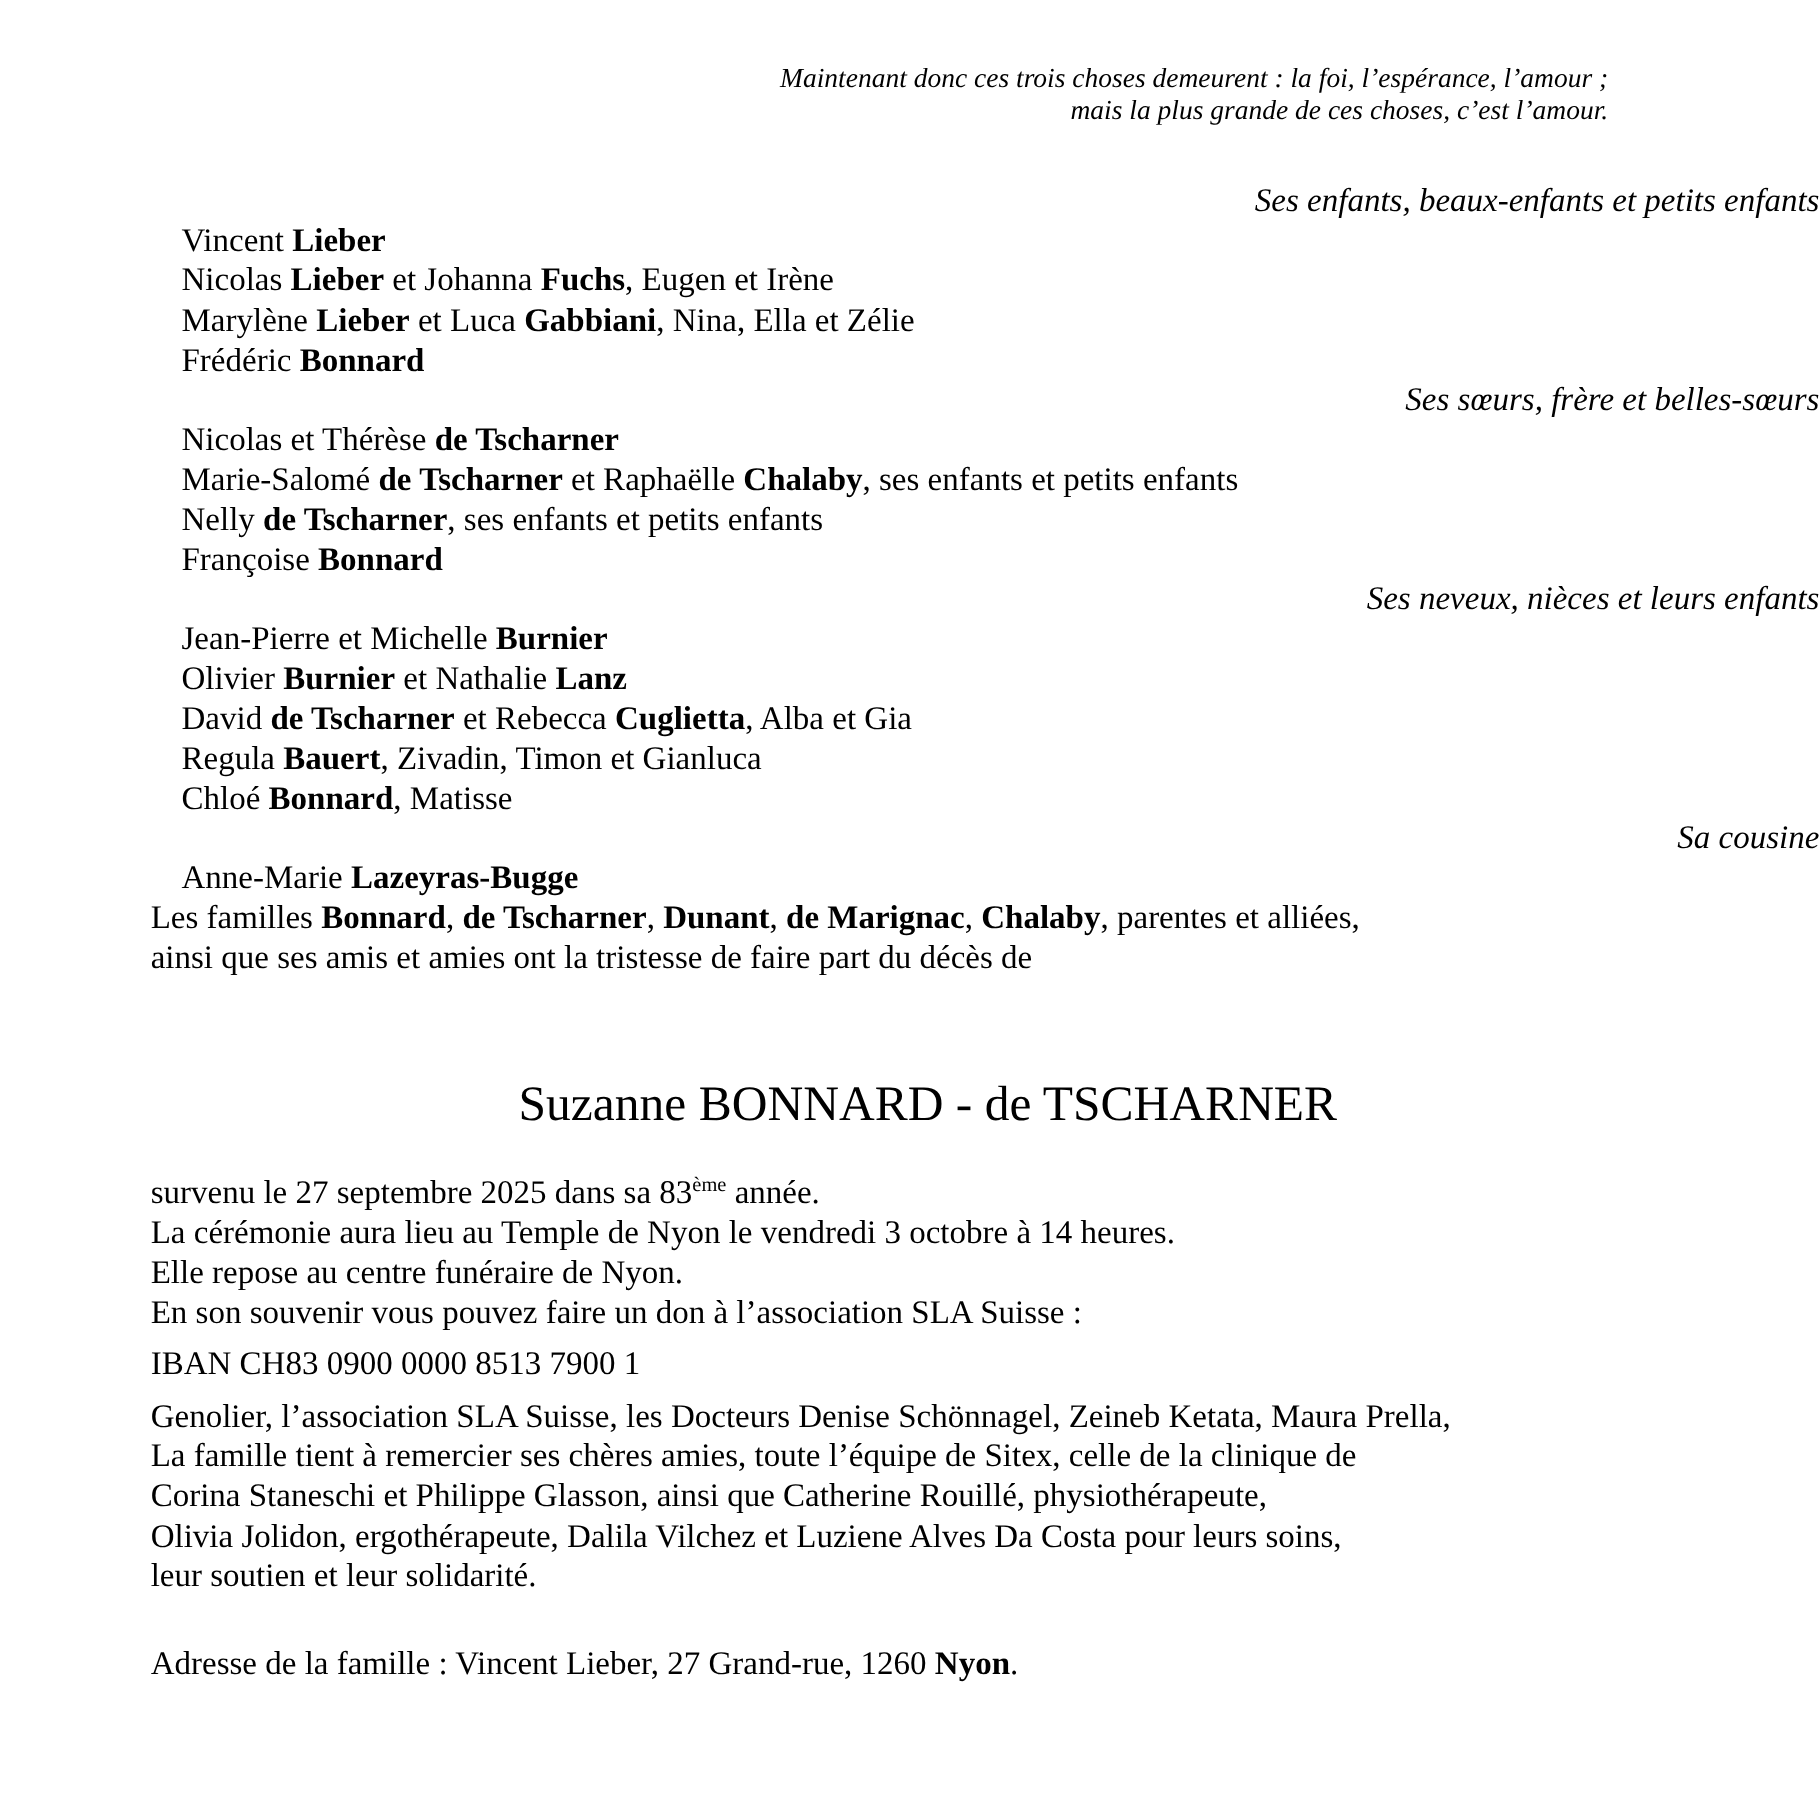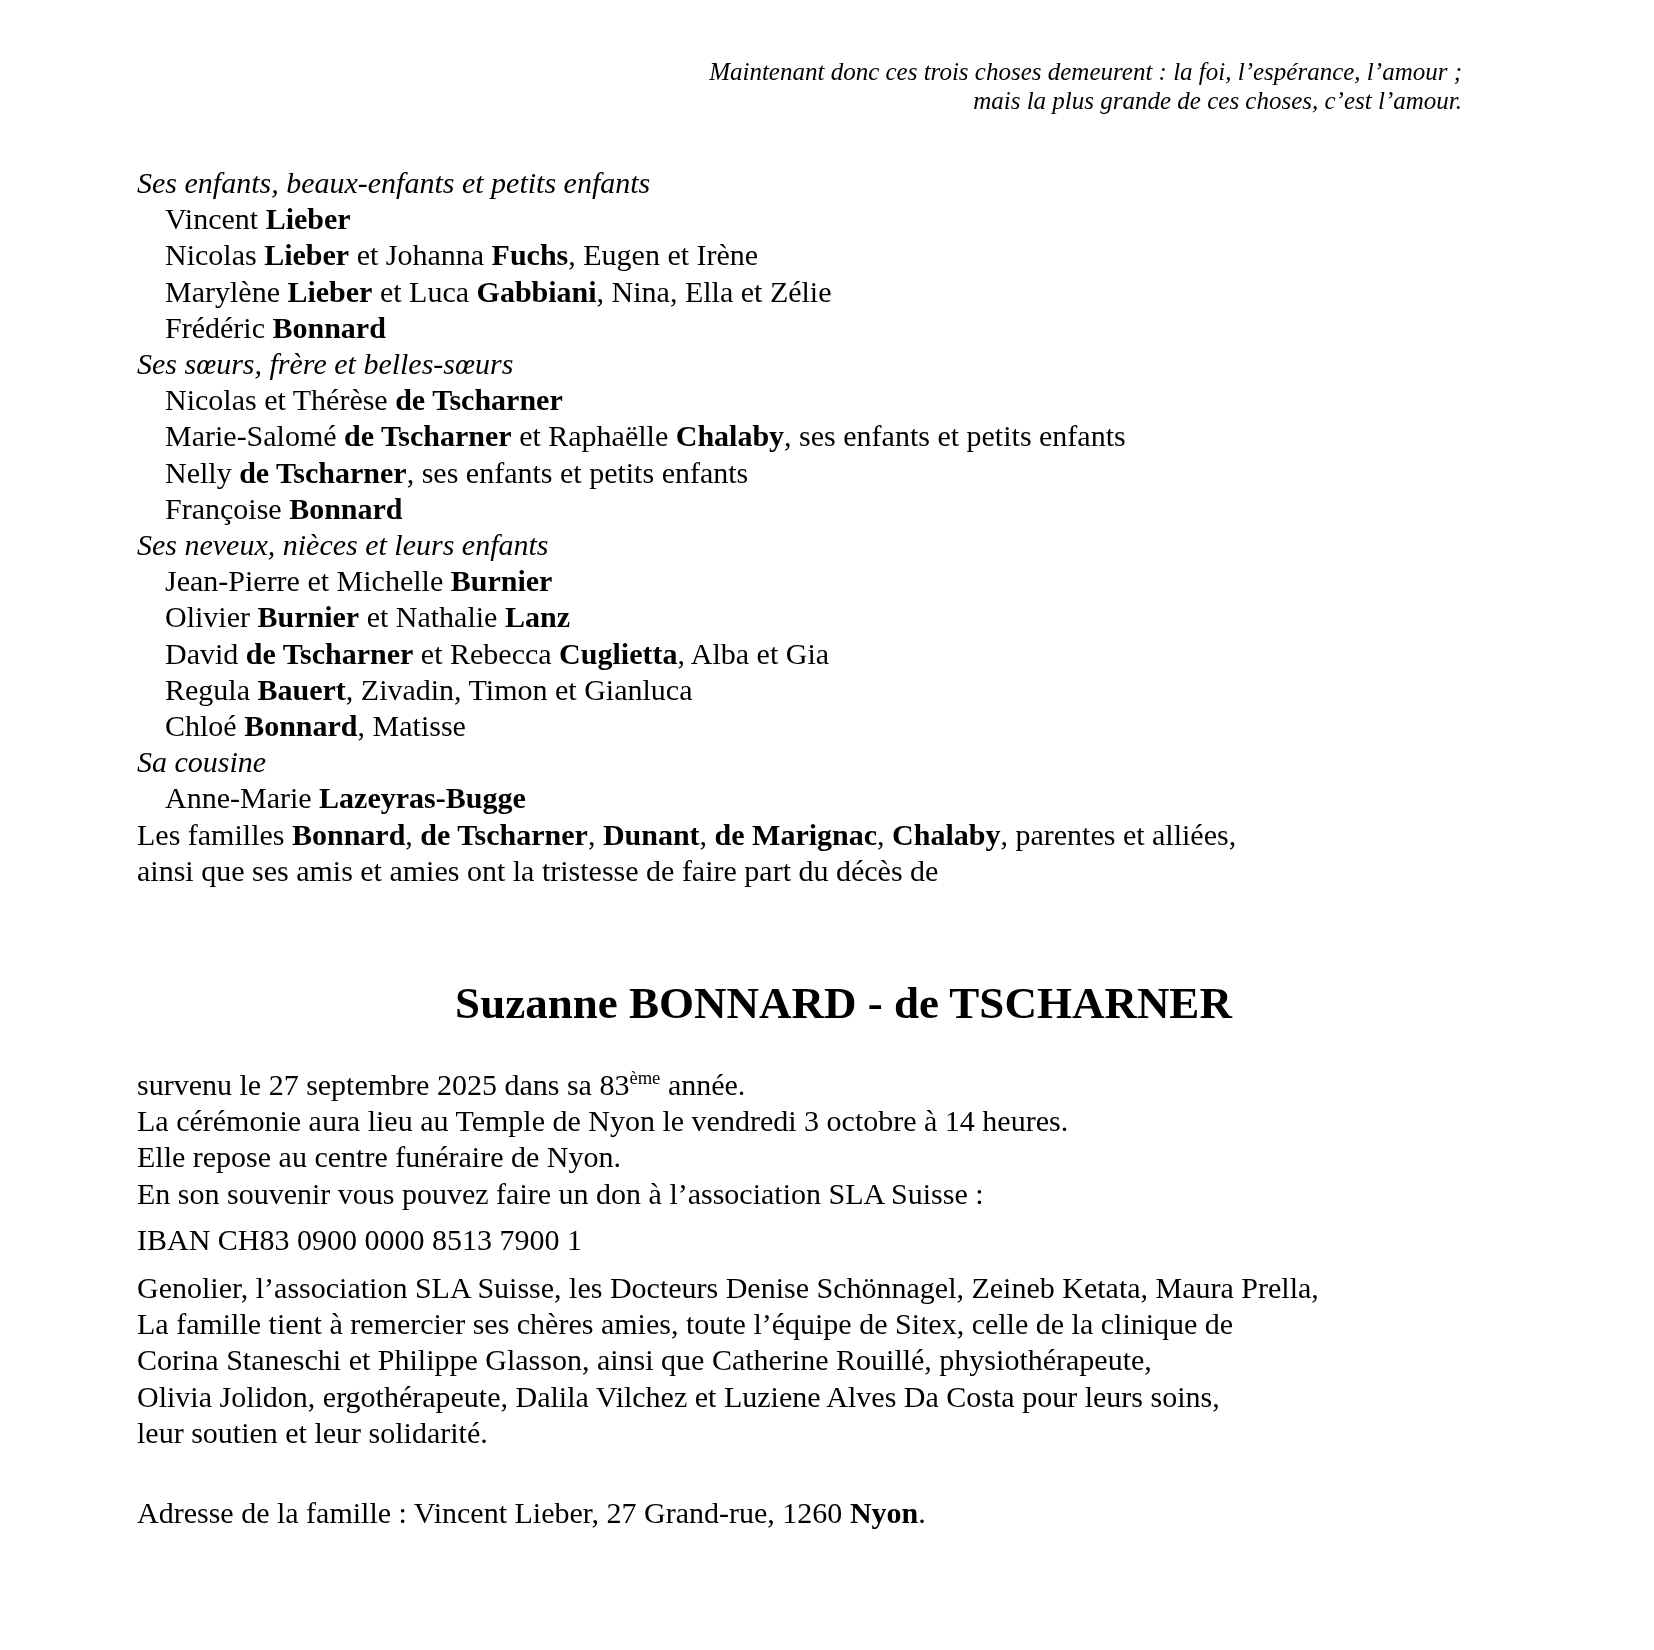--- a/index.html
+++ b/index.html
@@ -24,30 +24,30 @@
     font-size: 25px;
     line-height: 29px;
   }
   .quote .q-italic { font-style: italic; }
   .family {
     margin-top: 50px;
     padding-left: 137px;
     font-size: 30px;
     line-height: 36.2px;
   }
-  .group-header { font-style: italic; }
+  .group-header { font-style: italic; text-align: right; }
   .member-line { padding-left: 28px; }
   .closing-line { padding-left: 0; }
   .deceased-title {
     margin-top: 88px;
     padding-left: 137px;
     padding-right: 104px;
     text-align: center;
     font-size: 45px;
-    font-weight: bold;
+    font-weight: normal;
     line-height: 52px;
     white-space: nowrap;
   }
   .announcement {
     margin-top: 38px;
     padding-left: 137px;
     font-size: 30px;
     line-height: 36.2px;
   }
   .iban-line {

